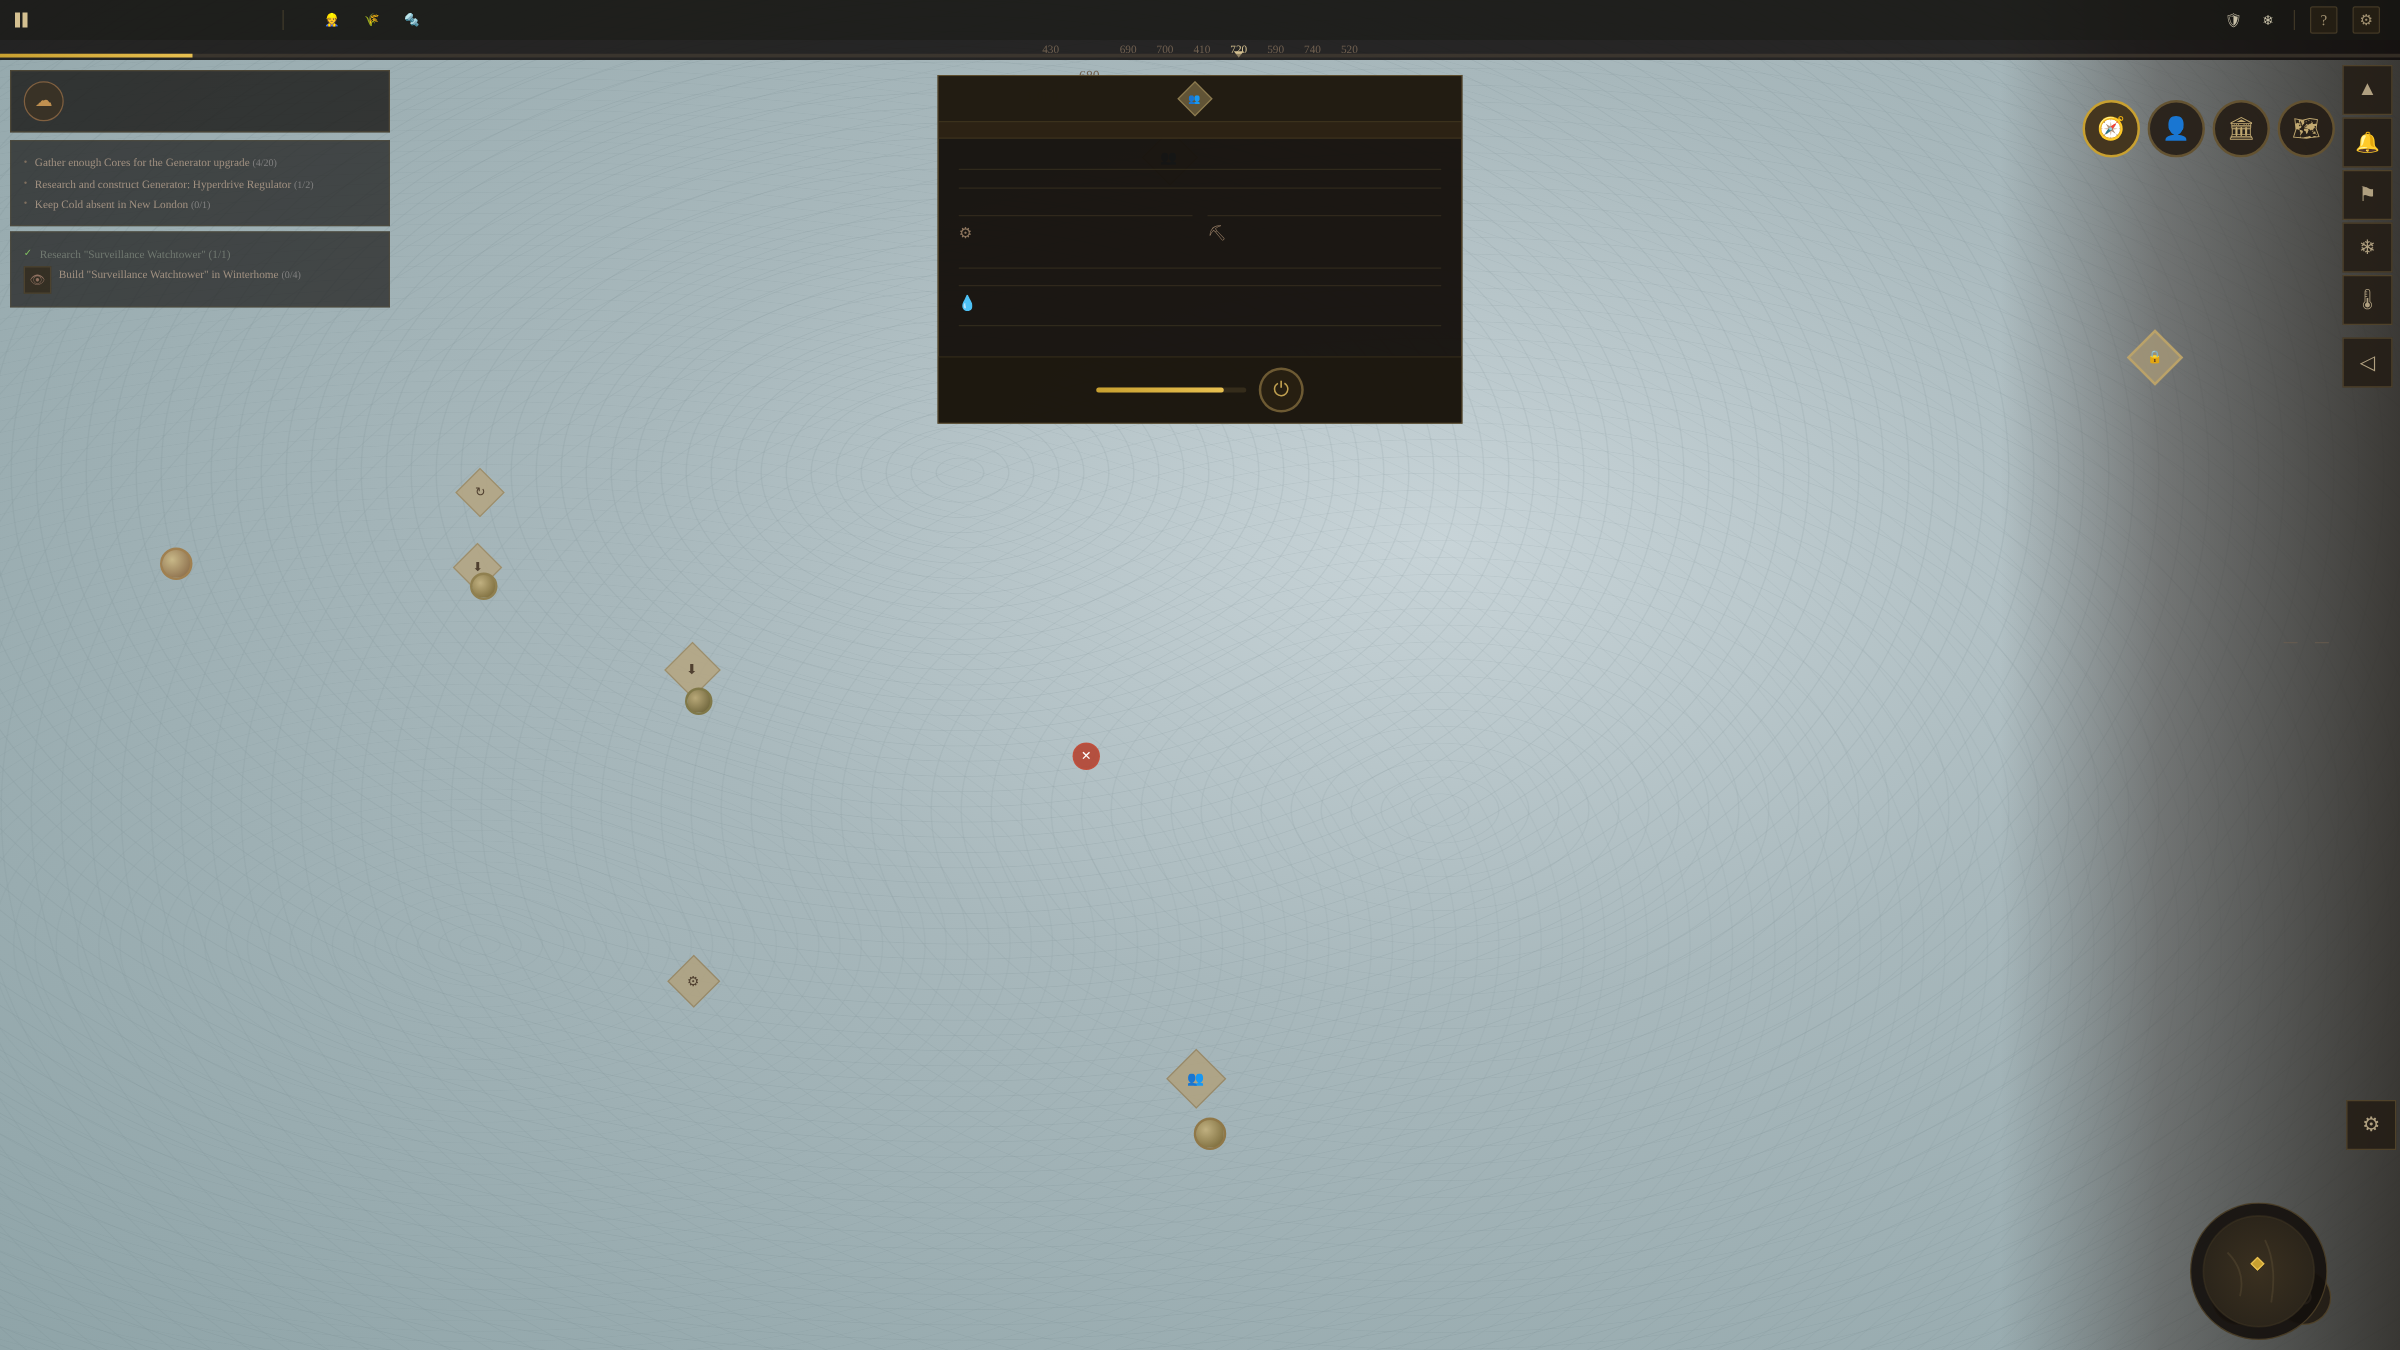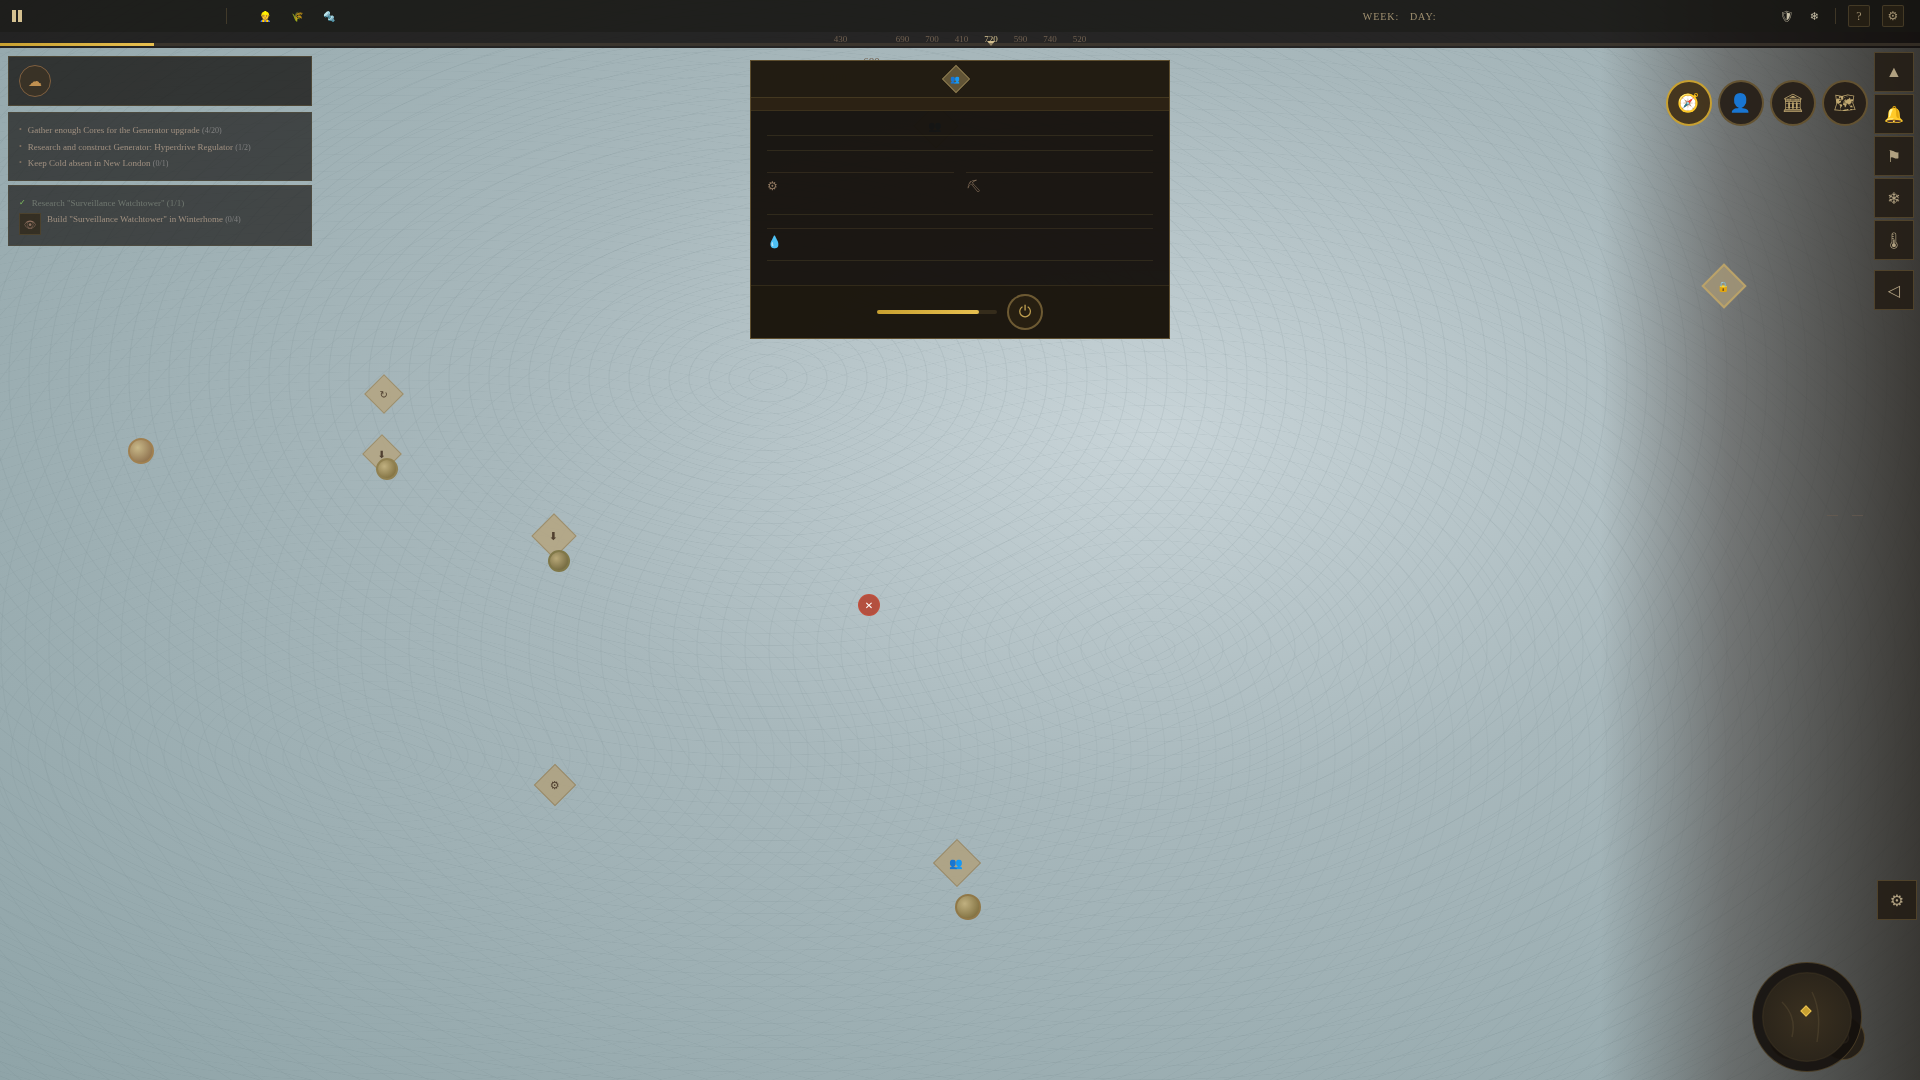--- a/index.html
+++ b/index.html
@@ -742,26 +742,20 @@
     <div class="resource-item">
       <div class="resource-icon">🌾</div>
       <span class="resource-value"></span>
     </div>
     <div class="resource-item">
       <div class="resource-icon">🔩</div>
       <span class="resource-value"></span>
     </div>
   </div>
 
-  <div class="top-bar-center">
-    <span class="week-day">
-      WEEK: <span></span>
-      &nbsp;&nbsp;DAY: <span></span>
-    </span>
-  </div>
 
   <div class="top-bar-right">
     <div class="top-right-resource">
       <span>🛡</span>
       <span></span>
     </div>
     <div class="top-right-resource">
       <span>❄</span>
       <span></span>
     </div>

